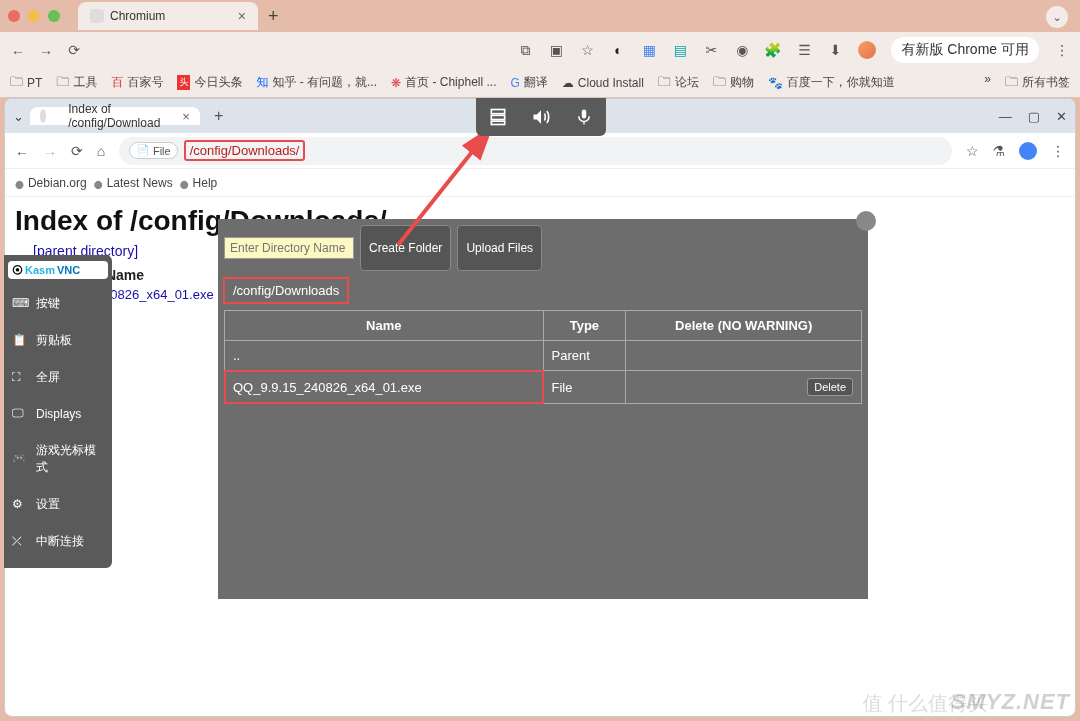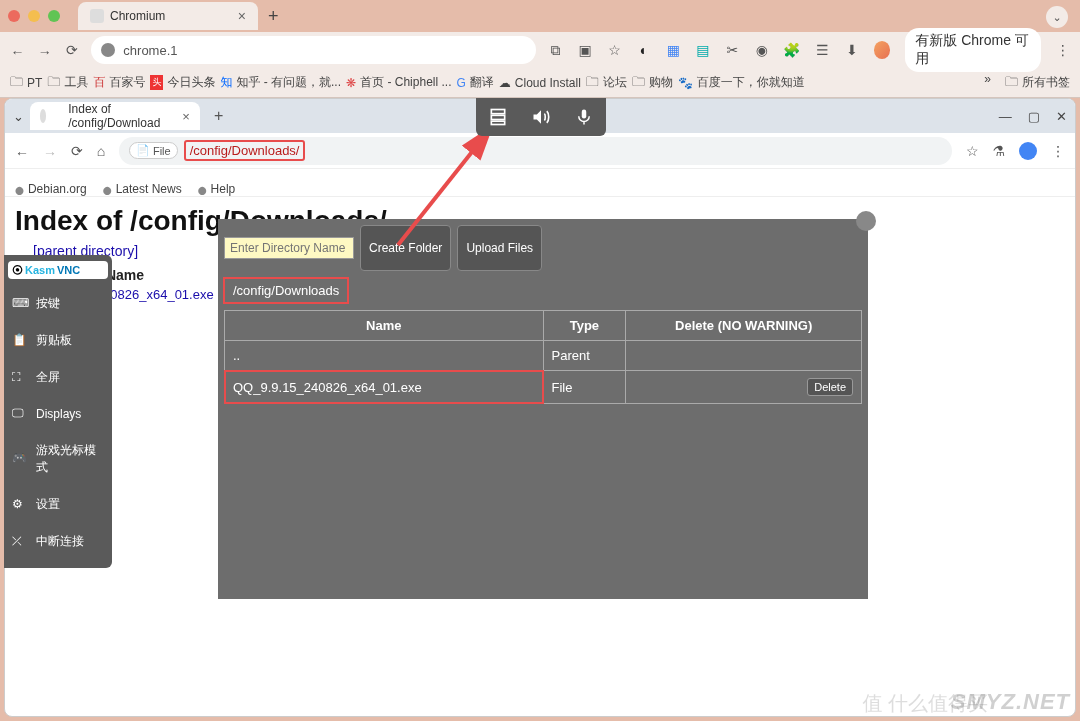--- a/index.html
+++ b/index.html
@@ -22,42 +22,42 @@
 .outer-toolbar { height: 36px; background: #f3ebe7; display: flex; align-items: center; padding: 0 10px; gap: 12px; font-size: 14px; color: #555; }
 .outer-toolbar .nav-icon { width: 16px; display: flex; justify-content: center; }
 .url-bar { flex: 0 0 445px; height: 28px; background: #fff; border-radius: 14px; display: flex; align-items: center; padding: 0 10px; font-size: 13px; color: #555; gap: 8px; }
 .url-bar .site-icon { width: 14px; height: 14px; background: #888; border-radius: 50%; }
 .toolbar-right { margin-left: auto; display: flex; align-items: center; gap: 15px; }
 .toolbar-right span { font-size: 14px; }
 .avatar { width: 18px; height: 18px; border-radius: 50%; background: linear-gradient(135deg,#f4a261,#e76f51); }
 .update-chip { background: #fff; border-radius: 14px; padding: 4px 10px; font-size: 12px; color: #333; }
 .ext-icon { width: 16px; height: 16px; display: inline-flex; align-items: center; justify-content: center; }
 
-.bookmarks-bar { height: 30px; background: #f3ebe7; display: flex; align-items: center; padding: 0 10px; gap: 5px; font-size: 12px; color: #444; border-bottom: 1px solid #d5c5bd; }
+.bookmarks-bar { height: 30px; background: #f3ebe7; display: flex; align-items: center; padding: 0 10px; gap: 14px; font-size: 12px; color: #444; border-bottom: 1px solid #d5c5bd; }
 .bookmarks-bar .bm { display: flex; align-items: center; gap: 4px; white-space: nowrap; }
 .bookmarks-bar .bm-right { margin-left: auto; display: flex; gap: 14px; }
 .folder-icon::before { content: "🗀"; font-size: 13px; }
 
 
 .inner-browser { position: absolute; top: 98px; left: 4px; right: 4px; bottom: 4px; background: #fff; border: 1px solid #ccc; border-radius: 8px; overflow: hidden; }
 .inner-tabs { height: 34px; background: #dde3ea; display: flex; align-items: center; padding: 0 8px; gap: 6px; }
 .inner-tabs .menu-btn { font-size: 13px; color: #444; }
-.inner-tab { background: #fff; height: 28px; border-radius: 8px 8px 0 0; display: flex; align-items: center; padding: 0 10px; font-size: 12px; color: #333; width: 170px; gap: 22px; }
+.inner-tab { background: #fff; height: 18px; border-radius: 8px 8px 0 0; display: flex; align-items: center; padding: 0 10px; font-size: 12px; color: #333; width: 170px; gap: 22px; }
 .inner-tab .favicon { width: 14px; height: 14px; background: #ddd; border-radius: 50%; }
 .inner-tab .close { margin-left: auto; color: #666; font-size: 13px; }
 .win-controls { margin-left: auto; display: flex; gap: 16px; color: #444; font-size: 13px; }
 
 .inner-toolbar { height: 36px; background: #fff; display: flex; align-items: center; padding: 0 10px; gap: 14px; font-size: 14px; color: #555; border-bottom: 1px solid #eee; }
 .inner-url { flex: 1; height: 28px; background: #f1f3f4; border-radius: 14px; display: flex; align-items: center; padding: 0 10px; font-size: 13px; color: #555; gap: 6px; }
 .file-chip { background: #fff; border: 1px solid #ccc; border-radius: 10px; padding: 1px 6px; font-size: 11px; display: flex; align-items: center; gap: 3px; }
 .path-hl { border: 2px solid #e84c4c; border-radius: 3px; padding: 1px 4px; color: #b91c1c; }
 .inner-right { display: flex; gap: 14px; align-items: center; }
 .prof-icon { width: 18px; height: 18px; background: #4285f4; border-radius: 50%; }
 
-.inner-bookmarks { height: 28px; background: #fff; display: flex; align-items: flex-end; padding: 0 10px; gap: 16px; font-size: 12px; color: #444; border-bottom: 1px solid #eee; }
+.inner-bookmarks { height: 28px; background: #fff; display: flex; align-items: center; padding: 0 10px; gap: 7px; font-size: 12px; color: #444; border-bottom: 1px solid #eee; }
 .inner-bookmarks .bm { display: flex; align-items: center; gap: 4px; }
 .globe::before { content: "⬤"; color: #888; font-size: 8px; }
 
 .page-content { position: relative; padding: 8px 10px; }
 .page-title { font-size: 28px; font-weight: bold; color: #111; margin-bottom: 6px; }
 .parent-dir { color: #1a0dab; font-size: 14px; margin-left: 18px; }
 .listing-header { display: flex; font-size: 14px; font-weight: bold; color: #222; margin-top: 8px; margin-left: 10px; }
 .listing-header .c1 { width: 200px; text-align: center; }
 .listing-header .c2 { width: 90px; }
 .listing-header .c3 { width: 140px; }
@@ -114,24 +114,20 @@
       <span class="close">×</span>
     </div>
     <span class="new-tab-btn">+</span>
     <span class="outer-drop">⌄</span>
   </div>
 
   <div class="outer-toolbar">
     <span class="nav-icon">←</span>
     <span class="nav-icon">→</span>
     <span class="nav-icon">⟳</span>
-    <div class="url-bar">
-      <span class="site-icon"></span>
-      <span>chrome.1</span>
-    </div>
     <div class="toolbar-right">
       <span class="ext-icon">⧉</span>
       <span class="ext-icon">▣</span>
       <span class="ext-icon">☆</span>
       <span class="ext-icon" style="color:#222">◐</span>
       <span class="ext-icon" style="color:#4285f4">▦</span>
       <span class="ext-icon" style="color:#0aa">▤</span>
       <span class="ext-icon">✂</span>
       <span class="ext-icon">◉</span>
       <span class="ext-icon">🧩</span>

